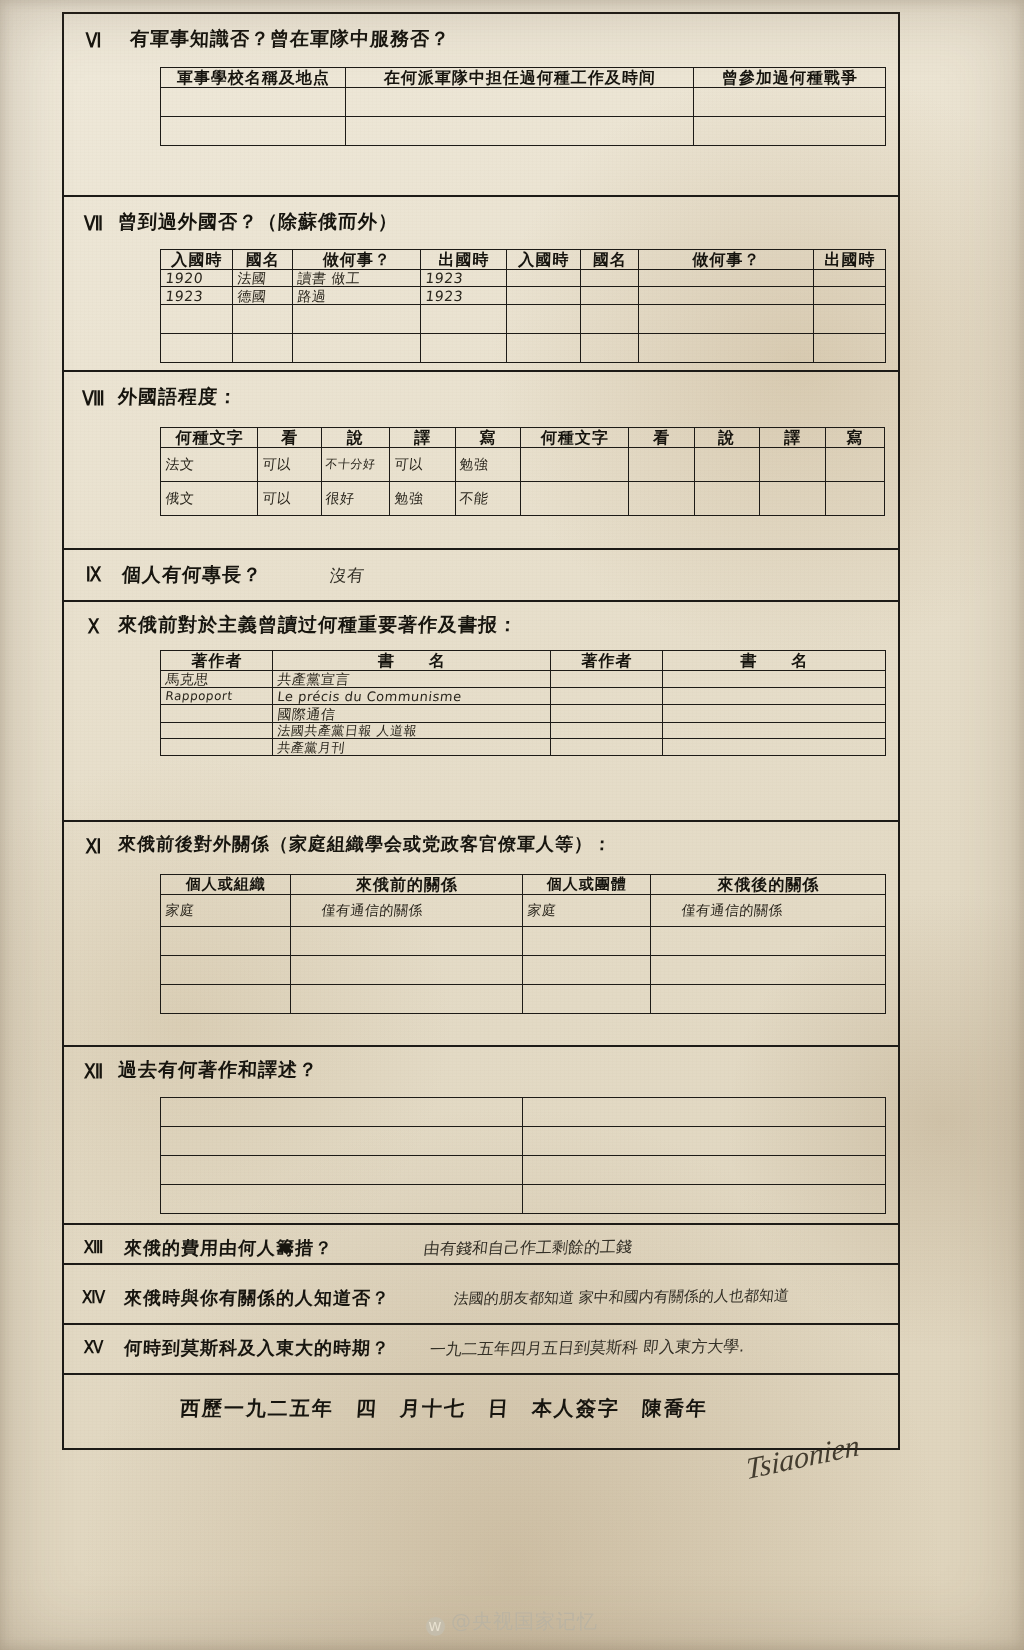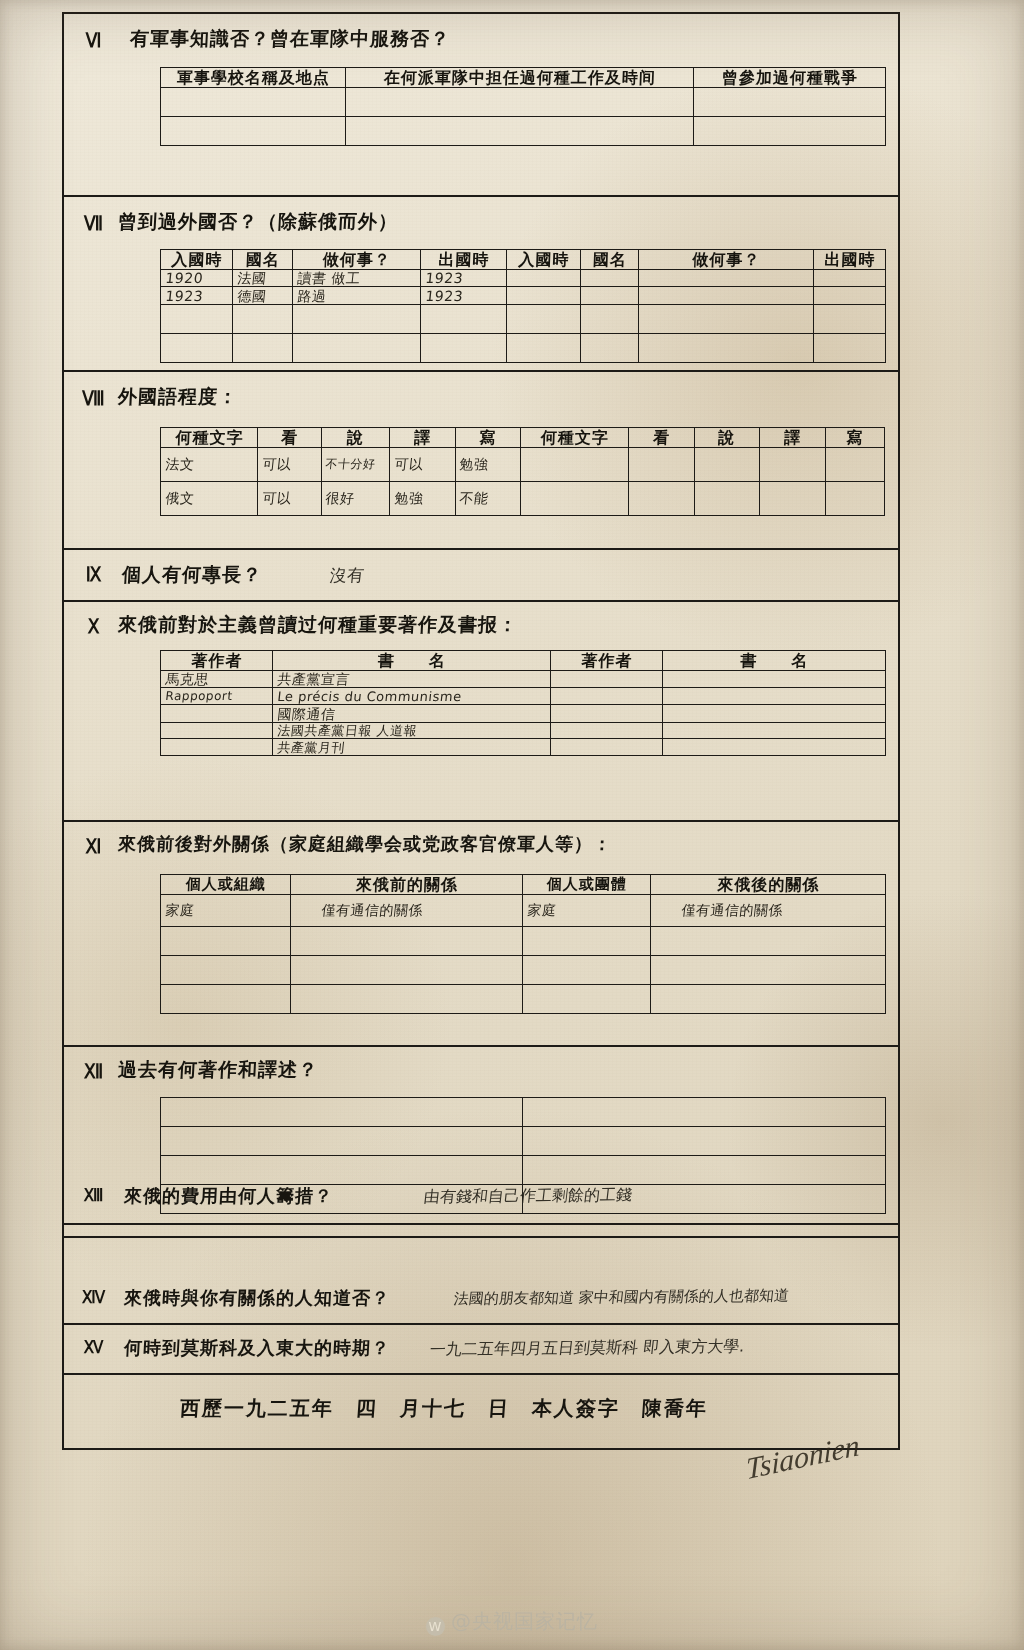--- a/index.html
+++ b/index.html
@@ -477,21 +477,21 @@
         <td></td>
       </tr>
       <tr class="blankrow">
         <td></td>
         <td></td>
       </tr>
     </tbody>
       </table>
   </div>
 
-  <div class="section" style="top:1173px; height:65px; left:62px; width:838px;">
+  <div class="section" style="top:1225px; height:40px; left:62px; width:838px;">
     <div class="rn" style="top:13px; font-size:15px;">ⅩⅢ</div>
     <div class="q" style="left:62px; top:11px; font-size:18px;">來俄的費用由何人籌措？</div>
     <div class="ans" style="left:362px; top:13px; font-size:16px;">由有錢和自己作工剩餘的工錢</div>
   </div>
 
   <div class="section" style="top:1275px; height:50px; left:62px; width:838px;">
     <div class="rn" style="top:13px; font-size:15px;">ⅩⅣ</div>
     <div class="q" style="left:62px; top:11px; font-size:18px;">來俄時與你有關係的人知道否？</div>
     <div class="ans" style="left:392px; top:13px; font-size:15px;">法國的朋友都知道 家中和國内有關係的人也都知道</div>
   </div>

